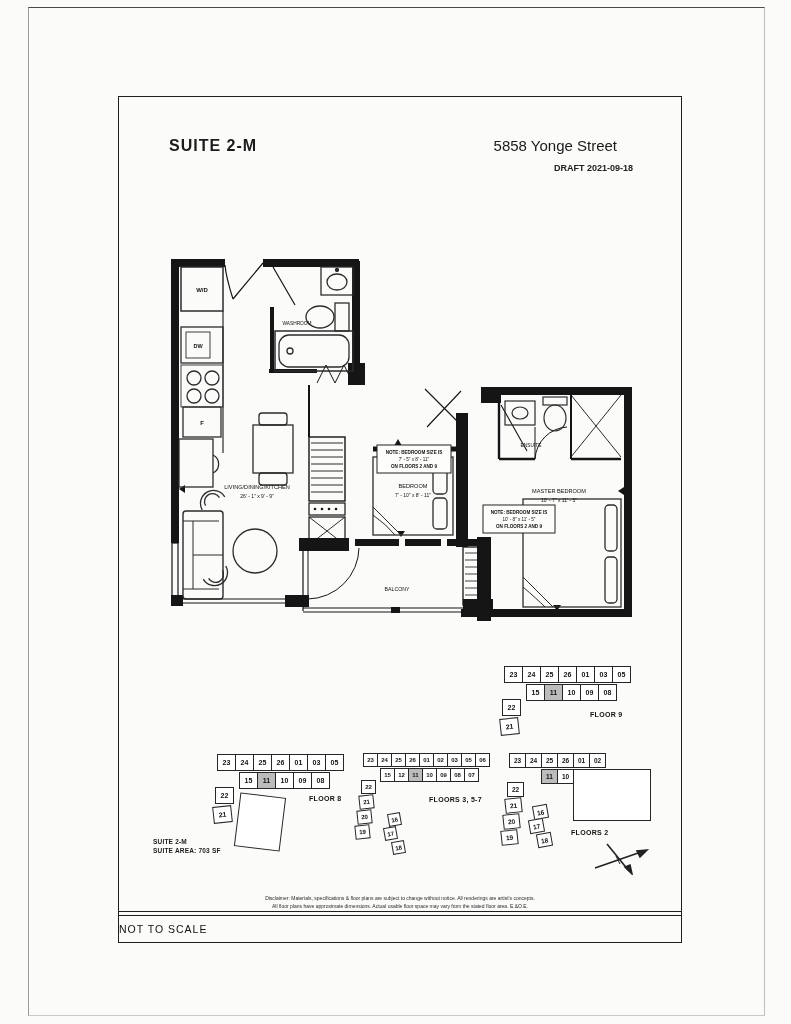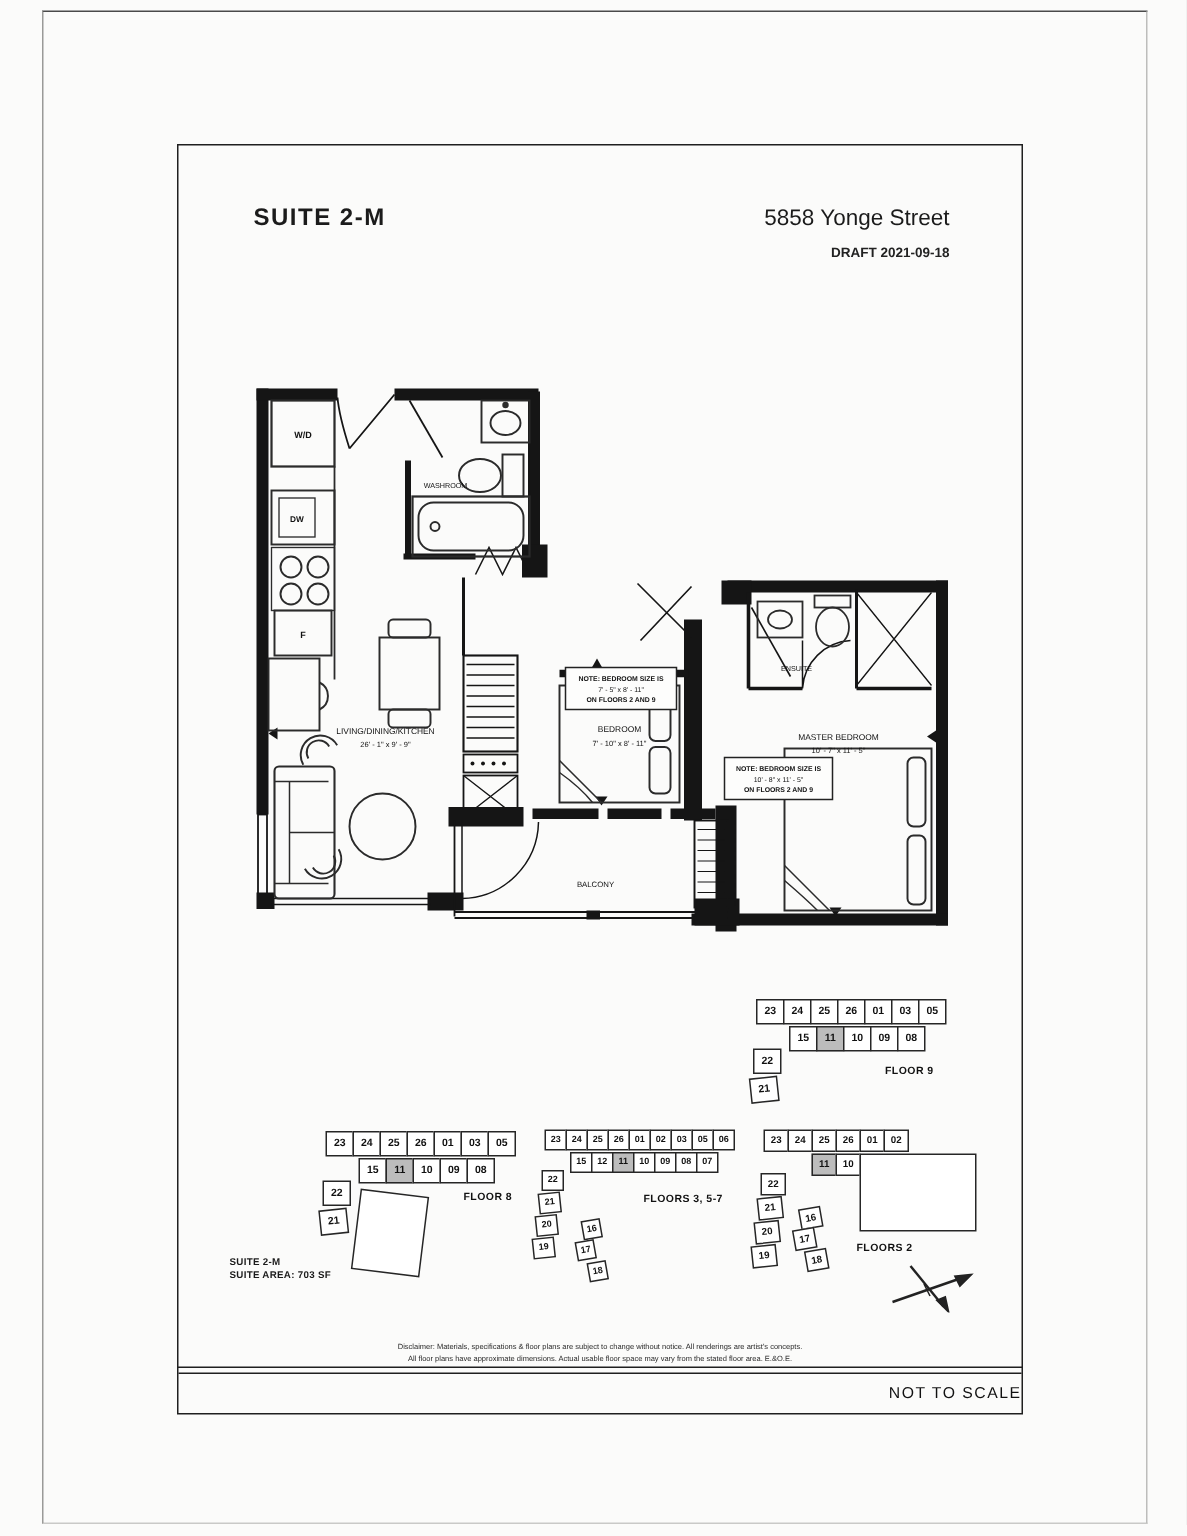--- a/index.html
+++ b/index.html
@@ -2,34 +2,34 @@
 <html><head>
 <meta charset="utf-8">
 <style>
   html,body{margin:0;padding:0;background:#e9e9e7;}
   .page{position:relative;width:791px;height:1024px;background:#fbfbfa;overflow:hidden;
         font-family:"Liberation Sans", sans-serif;color:#1b1b1b;}
   .page-border{position:absolute;left:28px;top:7px;right:26px;bottom:8px;
         border:1px solid #4a4a4a;border-left-color:#9a9a98;border-right-color:#bdbdbb;border-bottom-color:#c9c9c7;}
   .frame{position:absolute;left:118px;top:96px;width:562px;height:845px;border:1.4px solid #1f1f1f;}
   .suite-title{position:absolute;left:50px;top:40px;font-size:16px;font-weight:600;letter-spacing:1px;}
-  .address{position:absolute;right:48px;top:40px;font-size:15px;font-weight:500;}
+  .address{position:absolute;right:64px;top:40px;font-size:15px;font-weight:500;}
   .draft{position:absolute;right:48px;top:66px;font-size:9px;font-weight:bold;color:#222;}
   .plan-svg{position:absolute;left:50px;top:158px;}
   .keyplan{position:absolute;}
   .kp-unit{position:absolute;border:1px solid #262626;background:#fff;display:flex;
         align-items:center;justify-content:center;font-weight:bold;color:#111;box-sizing:border-box;}
   .kp-extra{position:absolute;border:1.2px solid #262626;background:#fff;box-sizing:border-box;}
   .kp-label{position:absolute;font-weight:bold;font-size:7px;letter-spacing:.3px;white-space:nowrap;color:#111;}
   .north{position:absolute;left:472px;top:742px;}
   .suite-info{position:absolute;left:34px;top:740px;font-size:6.5px;font-weight:bold;line-height:1.45;letter-spacing:.2px;}
   .disclaimer{position:absolute;left:0;right:0;top:798px;text-align:center;font-size:5px;line-height:1.5;color:#2a2a2a;}
   .scale-line{position:absolute;left:-1px;right:-1px;bottom:30px;border-top:1.3px solid #1f1f1f;}
   .scale-strip{position:absolute;left:0;right:0;bottom:0;height:26px;border-top:1.3px solid #1f1f1f;
-        display:flex;align-items:center;justify-content:flex-end;font-size:10.5px;letter-spacing:1px;color:#111;}
+        display:flex;align-items:center;justify-content:flex-start;font-size:10.5px;letter-spacing:1px;color:#111;}
   svg text{font-family:"Liberation Sans", sans-serif;fill:#111;}
 </style>
 </head>
 <body>
 
 <div class="page">
   <div class="page-border"></div>
 
   <div class="frame">
 

